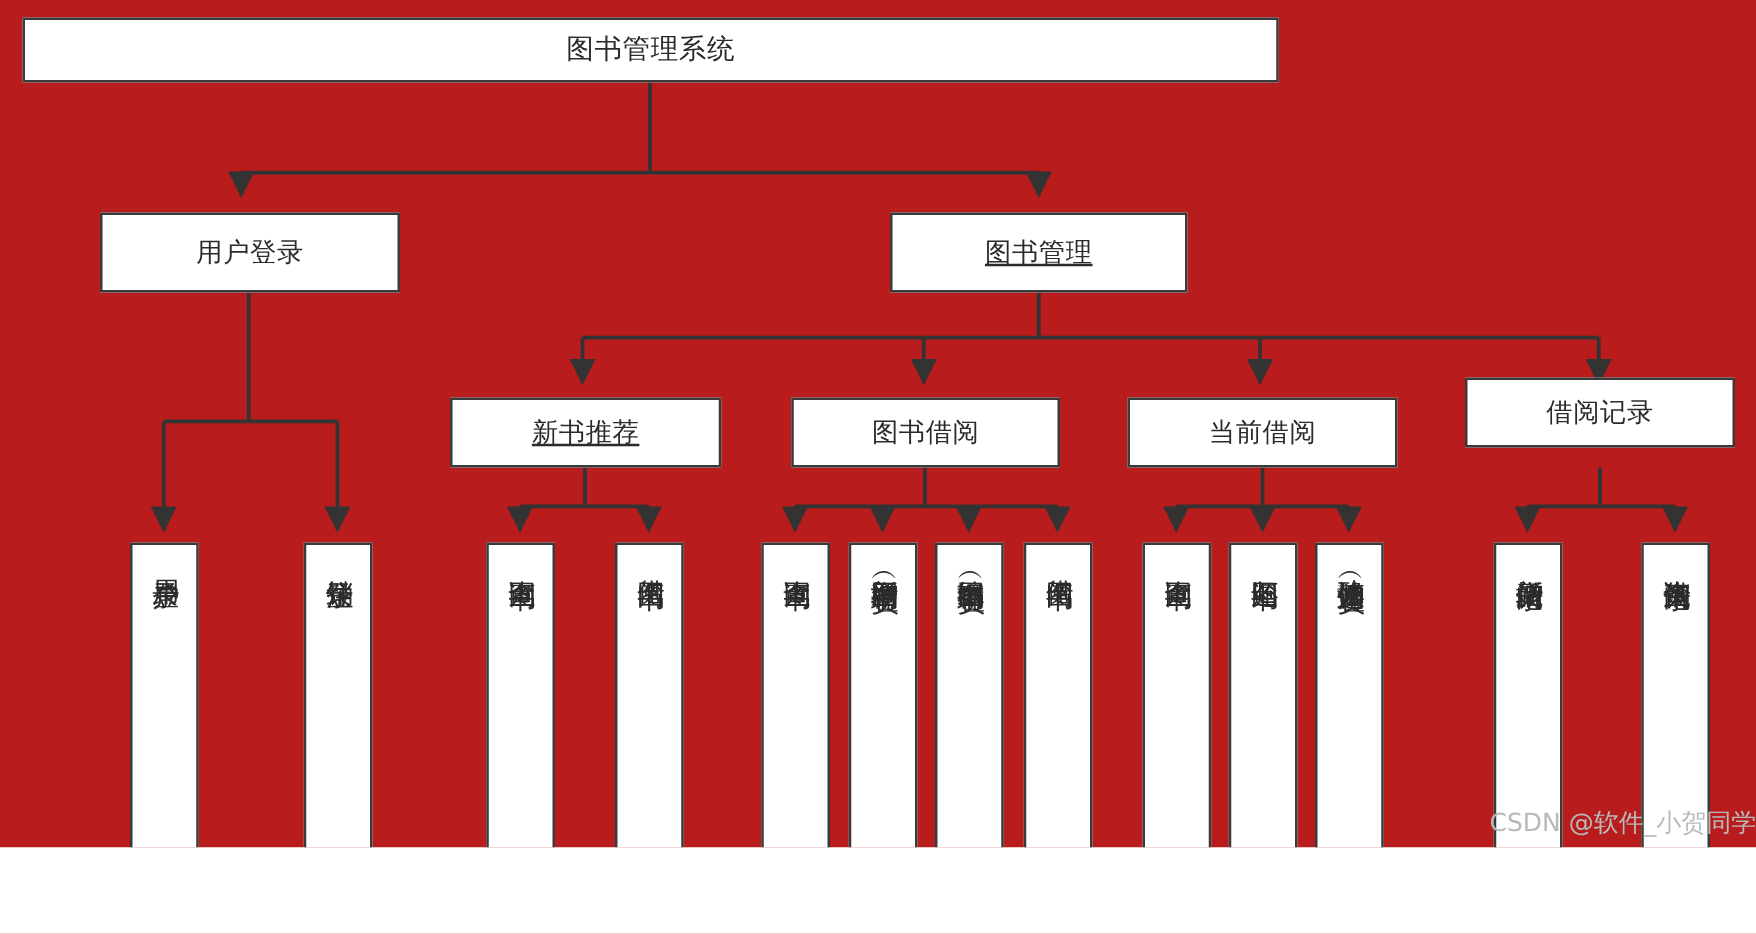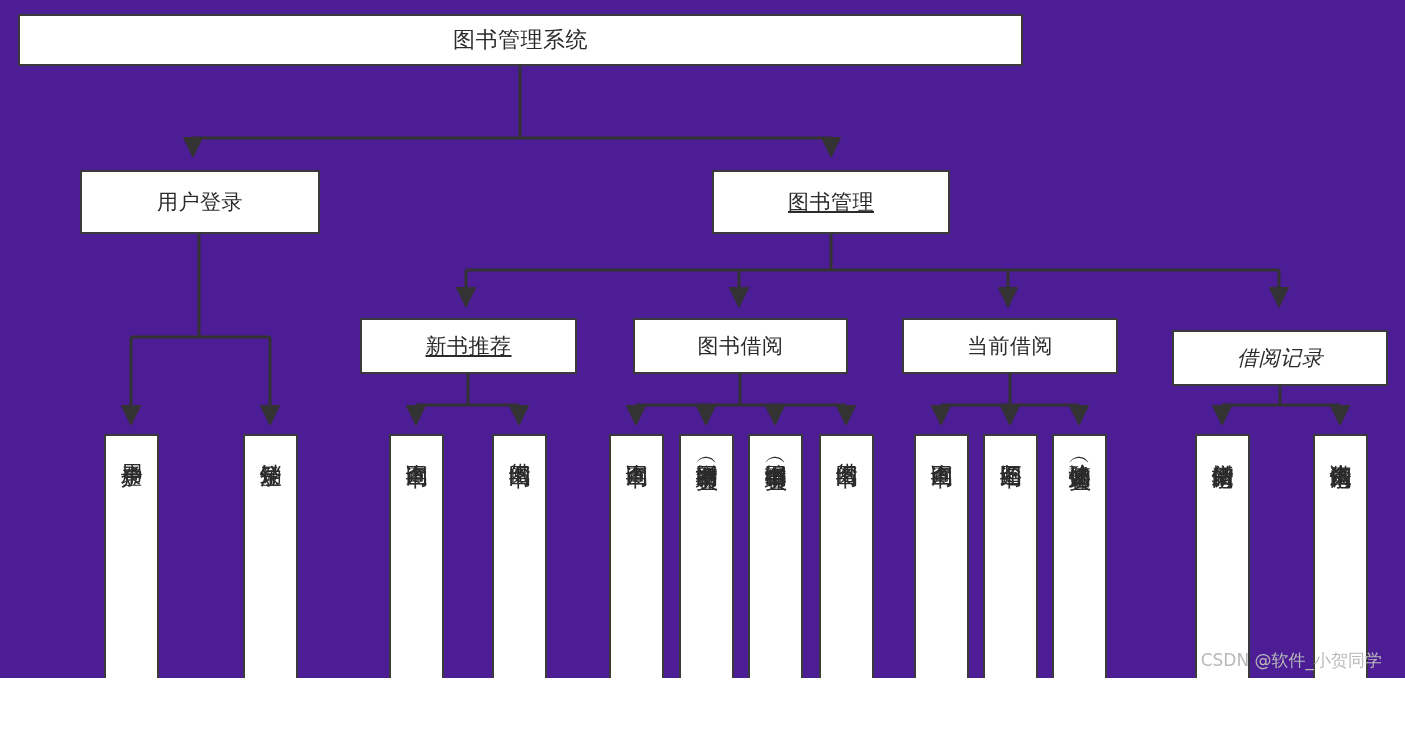--- a/index.html
+++ b/index.html
@@ -8,21 +8,21 @@
     padding: 0;
     background: #ffffff;
   }
   body {
     font-family: "DejaVu Sans", "Liberation Sans", sans-serif;
   }
   #diagram-root {
     position: relative;
     width: 1405px;
     height: 678px;
-    background: #4c1d95;
+    background: #b91c1c;
     overflow: hidden;
   }
   #edges-svg {
     position: absolute;
     left: 0;
     top: 0;
     width: 1405px;
     height: 747px;
     pointer-events: none;
   }
@@ -57,23 +57,23 @@
   .node.leaf .node-label {
     writing-mode: vertical-rl;
     text-orientation: upright;
     font-size: 22px;
     line-height: 1.12;
     letter-spacing: 1px;
     white-space: nowrap;
   }
   #watermark {
     position: absolute;
-    right: 23px;
+    right: 0;
     bottom: 6px;
-    font-size: 17px;
+    font-size: 20px;
     color: #b9b9b9;
     z-index: 5;
     white-space: nowrap;
     font-family: "DejaVu Sans", "Liberation Sans", sans-serif;
   }
 </style>
 </head>
 <body>
 
 <div id="diagram-root">
@@ -145,21 +145,21 @@
   </div>
 
   <div class="node horizontal" style="left:633px; top:318px; width:215px; height:56px;">
     <span class="node-label">图书借阅</span>
   </div>
 
   <div class="node horizontal" style="left:902px; top:318px; width:216px; height:56px;">
     <span class="node-label">当前借阅</span>
   </div>
 
-  <div class="node horizontal" style="left:1172px; top:330px; width:216px; height:56px;font-style:italic;">
+  <div class="node horizontal" style="left:1172px; top:302px; width:216px; height:56px;">
     <span class="node-label">借阅记录</span>
   </div>
 
   <div class="node leaf" style="left:104px; top:434px; width:55px; height:301px;">
     <span class="node-label">用户登录</span>
   </div>
 
   <div class="node leaf" style="left:243px; top:434px; width:55px; height:301px;">
     <span class="node-label">注销登录</span>
   </div>

